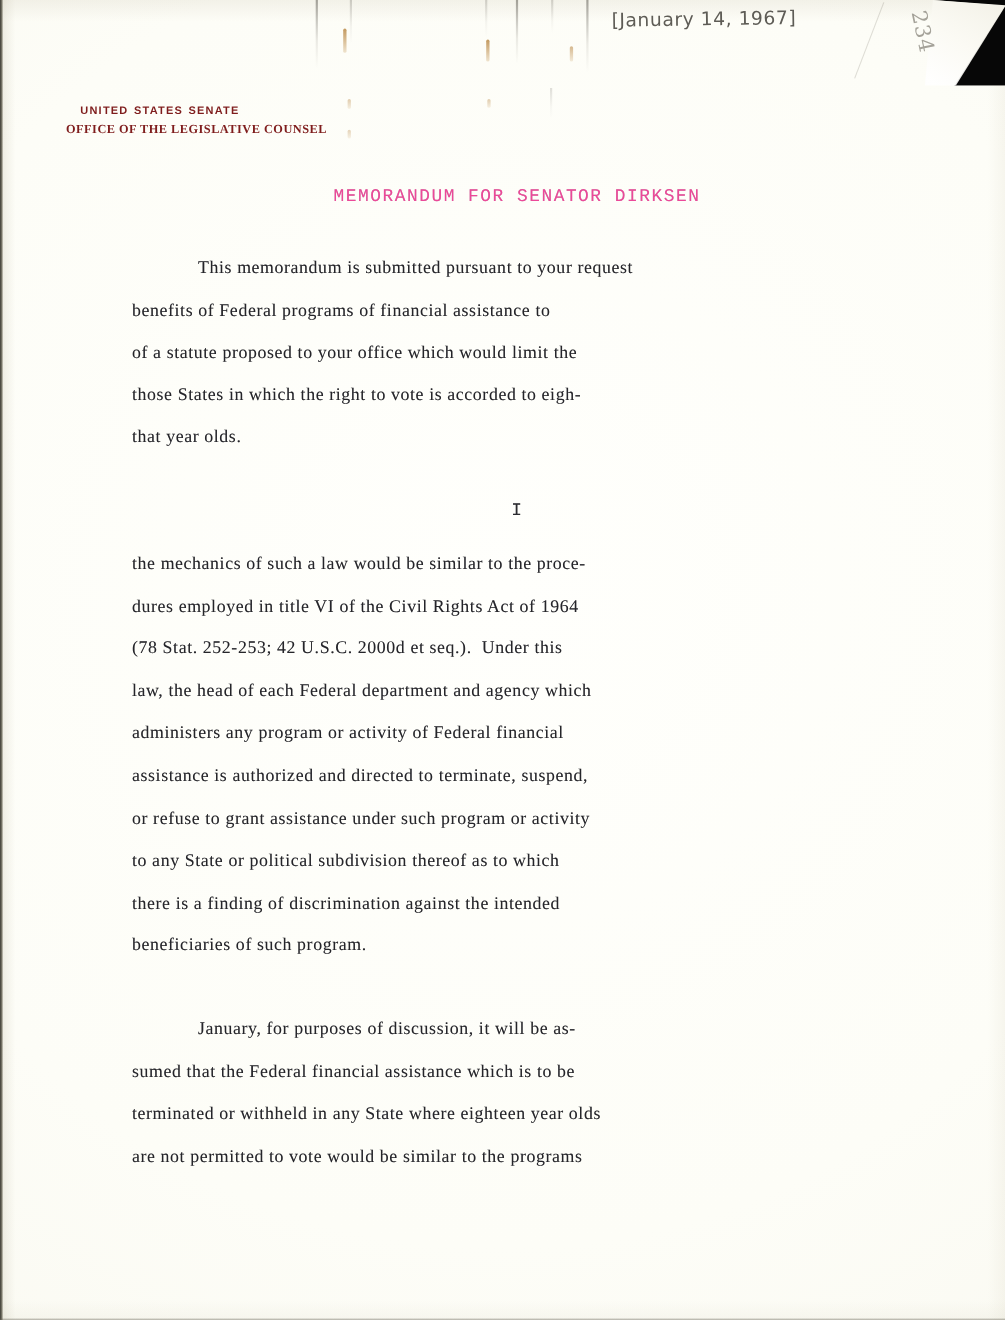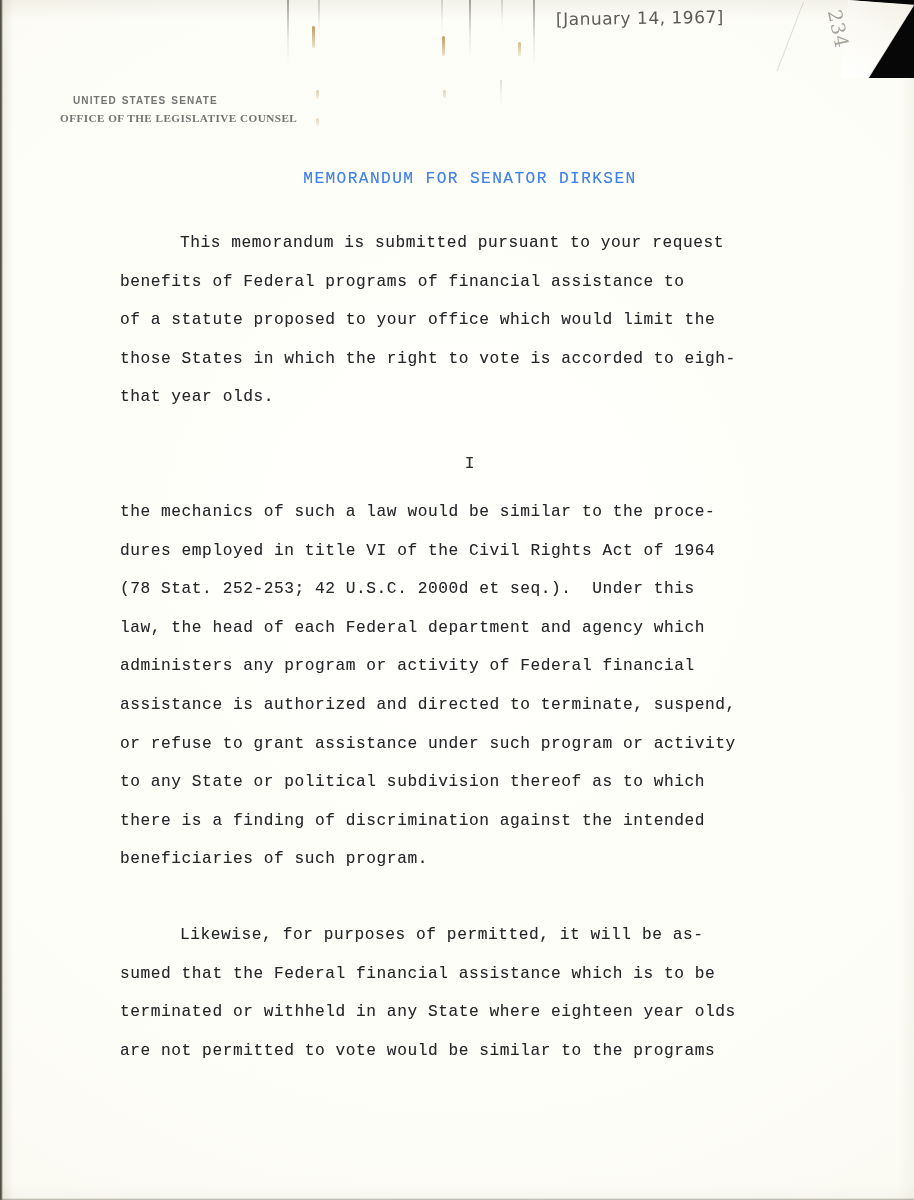--- a/index.html
+++ b/index.html
@@ -130,21 +130,21 @@
     background: linear-gradient(180deg, rgba(176,120,44,0.75) 0%, rgba(196,150,80,0.25) 100%);
     width: 3px;
     border-radius: 2px;
   }
 
   
   .letterhead {
     position: absolute;
     left: 60px;
     top: 92px;
-    color: #737373;
+    color: #7f1d1d;
   }
   .lh-line1 {
     font-family: "Liberation Sans", sans-serif;
     font-weight: bold;
     font-size: 14px;
     letter-spacing: 1.1px;
     font-variant: small-caps;
     text-transform: lowercase;
     line-height: 1;
     margin-left: 13px;
@@ -173,41 +173,42 @@
   }
 
   .doc-title {
     position: absolute;
     left: 0;
     top: 170px;
     width: 700px;
     text-align: center;
     white-space: pre;
     letter-spacing: 1.4px;
-    color: #3b82f6;
+    color: #ec4899;
   }
 
   .section-numeral {
     position: absolute;
     left: 0;
     width: 700px;
     text-align: center;
     color: #2b2b30;
   }
 
   .para {
     position: absolute;
     left: 0;
     width: 710px;
   }
   .para .ln {
     display: block;
     height: 38.6px;
     line-height: 38.6px;
     white-space: pre;
+    font-family: Liberation Serif, serif;
   }
   .para .ln.indent { text-indent: 60px; }
 
   
   .typed, .doc-title {
     text-shadow: 0 0 0.5px rgba(40,40,45,0.30);
   }
 </style>
 </head>
 <body>
@@ -266,21 +267,21 @@
         <span class="ln">law, the head of each Federal department and agency which</span>
         <span class="ln">administers any program or activity of Federal financial</span>
         <span class="ln">assistance is authorized and directed to terminate, suspend,</span>
         <span class="ln">or refuse to grant assistance under such program or activity</span>
         <span class="ln">to any State or political subdivision thereof as to which</span>
         <span class="ln">there is a finding of discrimination against the intended</span>
         <span class="ln">beneficiaries of such program.</span>
       </div>
 
     <div class="para" id="para-likewise" style="top:916px;">
-        <span class="ln indent">Likewise, for purposes of permitted, it will be as-</span>
+        <span class="ln indent">January, for purposes of discussion, it will be as-</span>
         <span class="ln">sumed that the Federal financial assistance which is to be</span>
         <span class="ln">terminated or withheld in any State where eighteen year olds</span>
         <span class="ln">are not permitted to vote would be similar to the programs</span>
       </div>
 
   </div>
 
 </div>
 
 </body></html>

